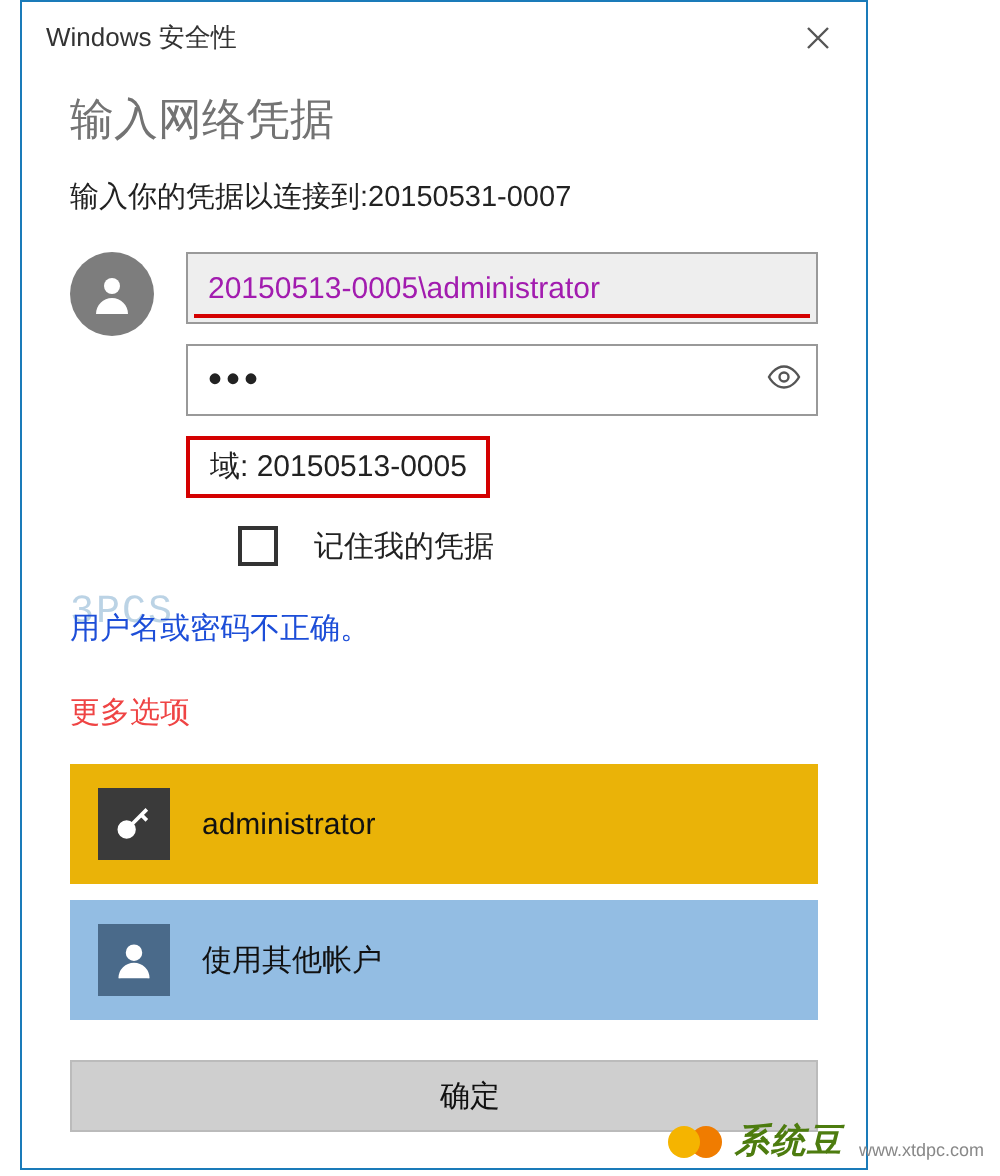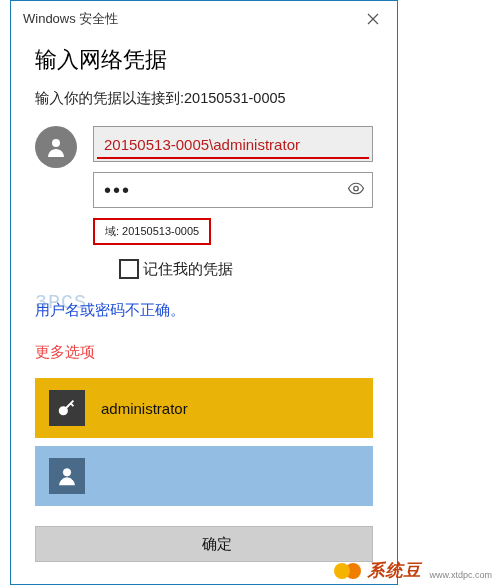--- a/index.html
+++ b/index.html
@@ -9,21 +9,21 @@
     height: 588px;
     font-family: "Microsoft YaHei", "Segoe UI", sans-serif;
     font-size: 14px;
     background: #fff;
     position: relative;
     overflow: hidden;
   }
   .dialog {
     position: absolute;
     left: 10px; top: 0;
-    width: 388px;
+    width: 424px;
     height: 585px;
     background: #fff;
     border: 1px solid #1a7bb9;
   }
   .titlebar {
     display: flex;
     align-items: center;
     justify-content: space-between;
     padding: 6px 4px 6px 12px;
     font-size: 13px;
@@ -34,21 +34,21 @@
     display: flex; align-items: center; justify-content: center;
     color: #555;
     cursor: pointer;
   }
   .close-btn svg { width: 12px; height: 12px; }
   .content {
     padding: 2px 24px 10px 24px;
   }
   .heading {
     font-size: 22px;
-    color: #000000;
+    color: #737373;
     margin: 6px 0 14px 0;
     font-weight: 400;
   }
   .subtext {
     font-size: 14.5px;
     color: #222;
     margin-bottom: 18px;
   }
   .cred-row {
     display: flex;
@@ -68,21 +68,21 @@
     position: relative;
     margin-bottom: 10px;
   }
   .text-input {
     width: 100%;
     height: 36px;
     border: 1px solid #999;
     background: #eeeeee;
     padding: 0 10px;
     font-size: 15px;
-    color: #b91c1c;
+    color: #a21caf;
     outline: none;
   }
   .pwd-wrap { background: #fff; }
   .pwd-input {
     width: 100%;
     height: 36px;
     border: 1px solid #999;
     background: #fff;
     padding: 0 40px 0 10px;
     font-size: 20px;
@@ -103,28 +103,28 @@
     left: 4px; right: 4px;
     bottom: 3px;
     height: 2px;
     background: #d40000;
     pointer-events: none;
   }
   .domain-box {
     display: inline-block;
     border: 2px solid #d40000;
     padding: 4px 10px;
-    font-size: 11px;
+    font-size: 15px;
     color: #222;
     margin-bottom: 10px;
   }
   .remember-row {
     display: flex;
     align-items: center;
-    gap: 4px;
+    gap: 18px;
     margin-top: 4px;
     margin-left: 2px;
     padding-left: 24px;
   }
   .checkbox {
     width: 20px; height: 20px;
     border: 2px solid #333;
     background: #fff;
     cursor: pointer;
   }
@@ -214,21 +214,21 @@
   }
   .brand-dots span {
     width: 16px; height: 16px; border-radius: 50%;
     display: inline-block;
   }
   .brand-dots .d1 { background: #f5b400; margin-right: -5px; z-index:1; }
   .brand-dots .d2 { background: #f07c00; z-index:0; }
   .brand-text {
     font-weight: 700;
     font-size: 17px;
-    color: #c2410c;
+    color: #4d7c0f;
     font-style: italic;
     letter-spacing: 1px;
   }
   .brand-sub {
     font-size: 9px;
     color: #888;
     margin-left: 2px;
     align-self: flex-end;
     margin-bottom: 2px;
   }
@@ -243,21 +243,21 @@
     <div class="close-btn">
       <svg viewBox="0 0 12 12">
           <path d="M1 1 L11 11 M11 1 L1 11" stroke="#555" stroke-width="1.2" fill="none"></path>
         </svg>
     </div>
   </div>
 
   <div class="content">
 
     <div class="heading">输入网络凭据</div>
-    <div class="subtext">输入你的凭据以连接到:20150531-0005</div>
+    <div class="subtext">输入你的凭据以连接到:20150531-0007</div>
 
     <div class="cred-row">
       <div class="avatar">
         <svg viewBox="0 0 24 24">
             <circle cx="12" cy="8" r="4"></circle>
             <path d="M4 22c0-4.4 3.6-8 8-8s8 3.6 8 8"></path>
           </svg>
       </div>
       <div class="cred-fields">
         <div class="field-wrap">
@@ -298,20 +298,21 @@
       <span class="account-label">administrator</span>
     </div>
 
     <div class="account-item active">
       <div class="account-icon-box">
         <svg viewBox="0 0 24 24" fill="#fff">
             <circle cx="12" cy="8" r="4"></circle>
             <path d="M4 22c0-4.4 3.6-8 8-8s8 3.6 8 8"></path>
           </svg>
       </div>
+      <span class="account-label">使用其他帐户</span>
     </div>
 
     <div class="button-row">
       <div class="dlg-btn">确定</div>
     </div>
 
   </div>
 </div>
 
 <div class="brand">

